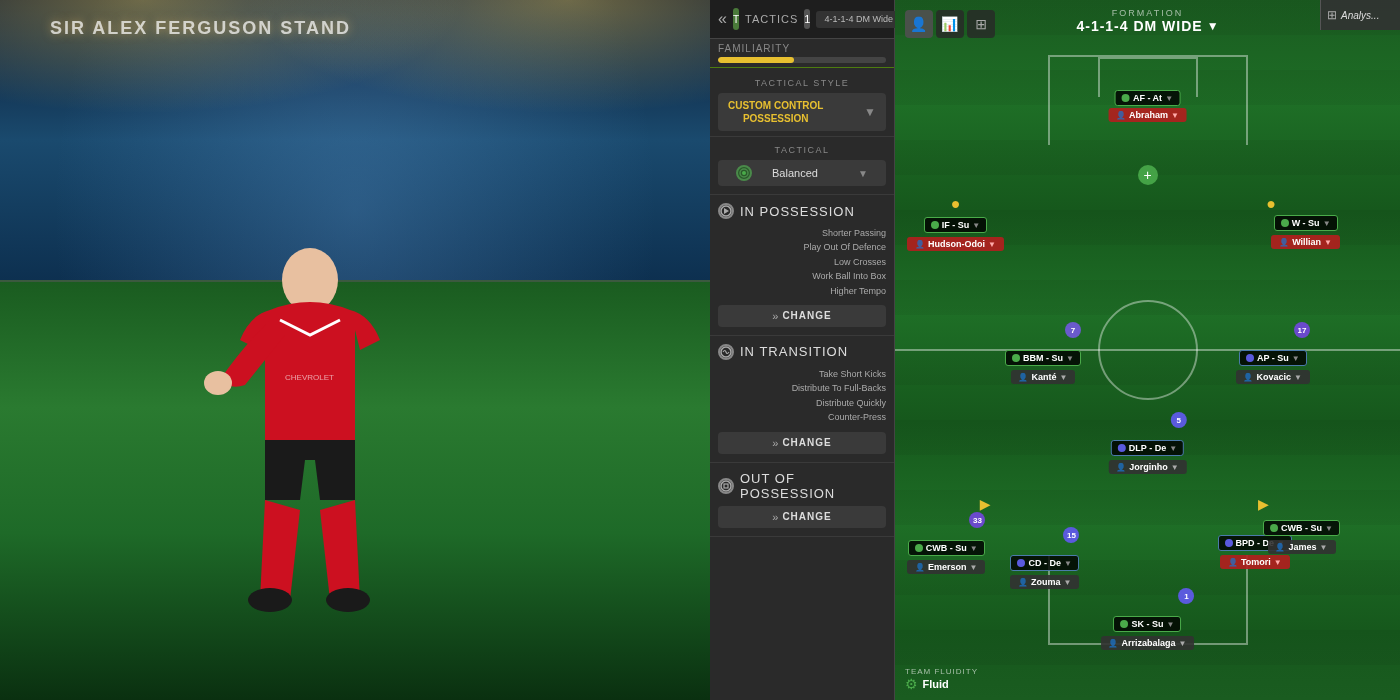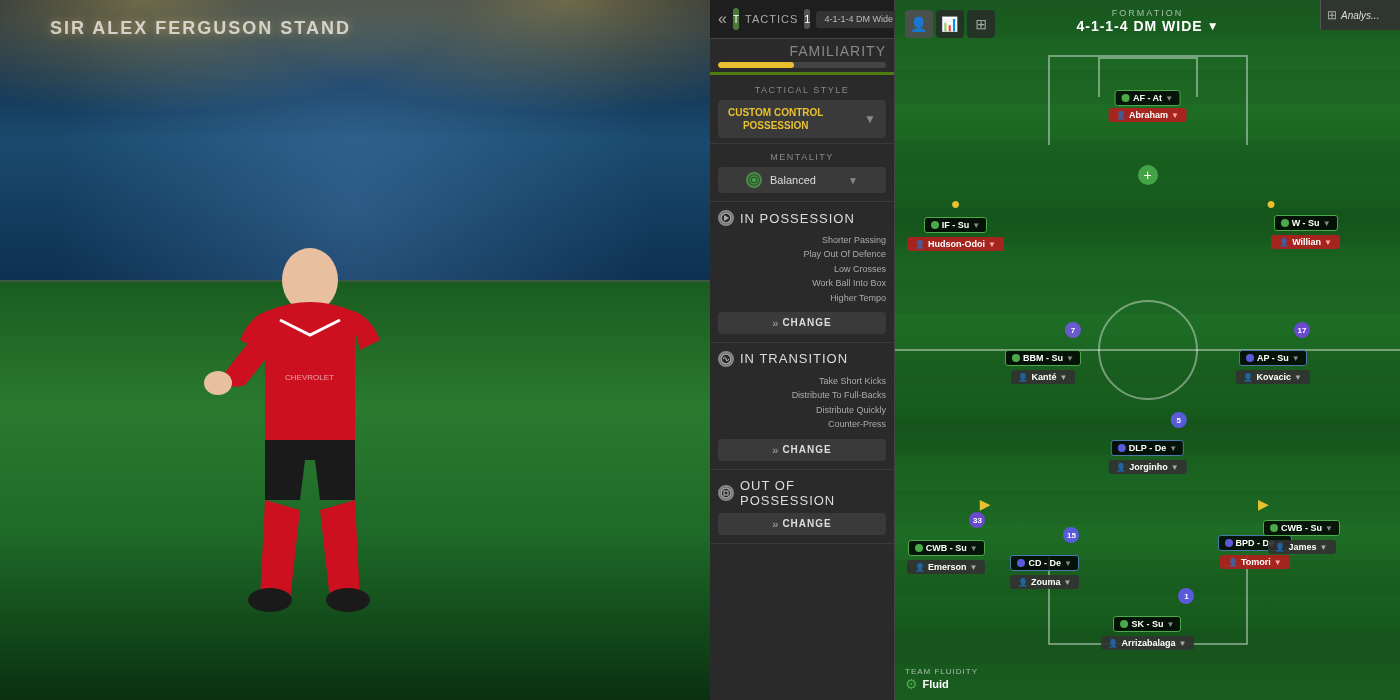--- a/index.html
+++ b/index.html
@@ -144,24 +144,23 @@
       display: flex;
       align-items: center;
       justify-content: center;
       font-size: 14px;
       cursor: pointer;
     }
 
     .familiarity-section {
       padding: 4px 8px;
       color: #888;
-      font-size: 14px;
+      font-size: 10px;
       letter-spacing: 1px;
-      border-bottom: 3px solid #4d7c0f;
-      text-align: right;
+      border-bottom: 1px solid #4d7c0f;
     }
 
     .familiarity-bar {
       height: 6px;
       background: #444;
       border-radius: 3px;
       margin-top: 3px;
       overflow: hidden;
     }
 
@@ -209,24 +208,24 @@
     }
 
     .mentality-section {
       padding: 8px;
       border-bottom: 1px solid #3a3a3a;
     }
 
     .mentality-row {
       background: #3a3a3a;
       border-radius: 4px;
-      padding: 5px 28px;
-      display: flex;
-      align-items: center;
-      gap: 8px;
+      padding: 5px 18px;
+      display: flex;
+      align-items: center;
+      gap: 20px;
       cursor: pointer;
     }
 
     .mentality-icon {
       width: 16px;
       height: 16px;
       border-radius: 50%;
       border: 2px solid #4a8a4a;
       background: #2a5a2a;
       display: flex;
@@ -674,21 +673,21 @@
 
     <div class="tactical-style-section">
       <div class="section-title">TACTICAL STYLE</div>
       <div class="style-selector">
         <div class="style-text">CUSTOM CONTROL<br>POSSESSION</div>
         <span class="chevron-down">▼</span>
       </div>
     </div>
 
     <div class="mentality-section">
-      <div class="section-title">MENTALITY</div>
+      <div class="section-title">TACTICAL</div>
       <div class="mentality-row">
         <div class="mentality-icon">
           <svg width="10" height="10" viewBox="0 0 10 10">
             <circle cx="5" cy="5" r="4" fill="none" stroke="#4a8a4a" stroke-width="1.5"></circle>
             <circle cx="5" cy="5" r="2" fill="#4aaa4a"></circle>
           </svg>
         </div>
         <span class="mentality-text">Balanced</span>
         <span style="color:#888;font-size:10px;">▼</span>
       </div>

